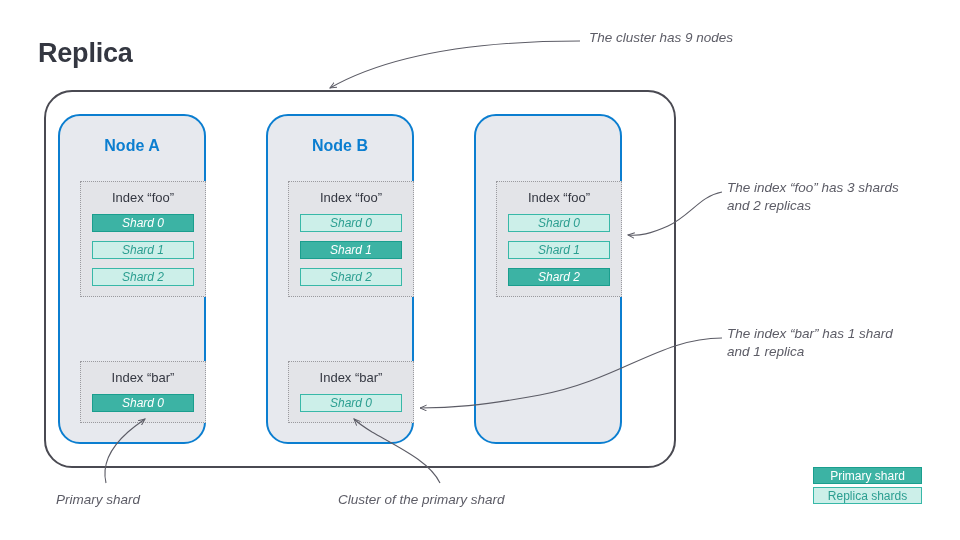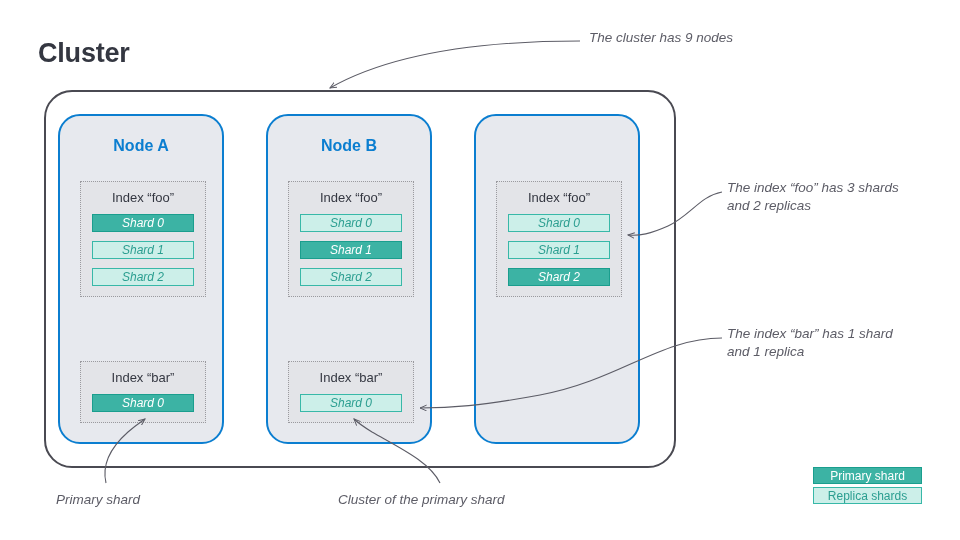--- a/index.html
+++ b/index.html
@@ -37,21 +37,21 @@
     border: 2px solid #4a4a52;
     border-radius: 28px;
     background: #ffffff;
     box-sizing: border-box;
   }
 
   
   .node {
     position: absolute;
     top: 114px;
-    width: 166px;
+    width: 148px;
     height: 330px;
     border: 2px solid #0b7ed0;
     border-radius: 22px;
     background: #e7e9ee;
     box-sizing: border-box;
   }
   #node-a { left: 58px; }
   #node-b { left: 266px; }
   #node-c { left: 474px; }
 
@@ -152,21 +152,21 @@
   }
   .legend-item.replica {
     background: #ccefe9;
     border: 1px solid #38b8a8;
     color: #2b9e90;
   }
 </style>
 </head>
 <body>
 
-<div id="cluster-title">Cluster</div>
+<div id="cluster-title">Replica</div>
 
 <div id="cluster-box"></div>
 
 <div class="node" id="node-a">
   <div class="node-title">Node A</div>
 
   <div class="index-box index-foo">
     <div class="index-title">Index “foo”</div>
     <div class="shard primary">Shard 0</div>
     <div class="shard replica">Shard 1</div>

